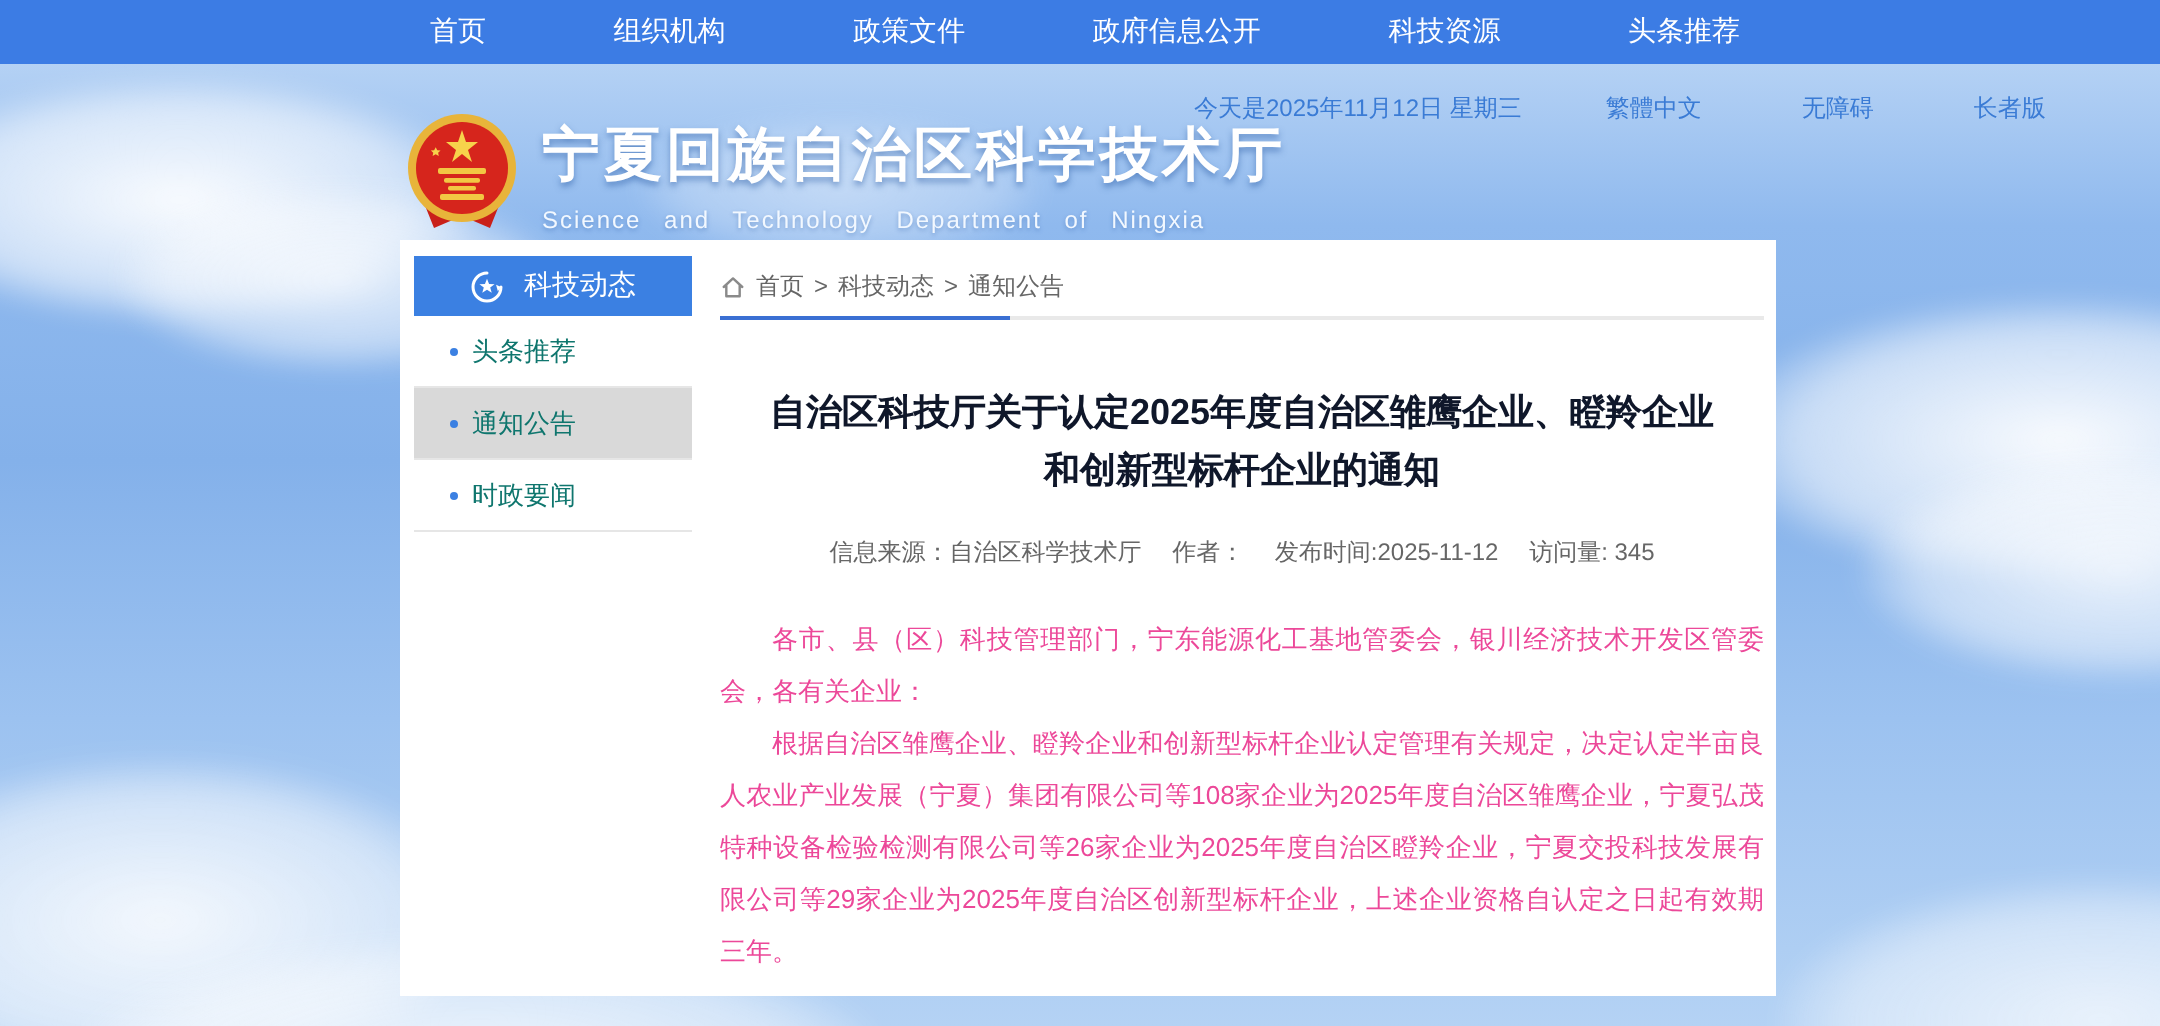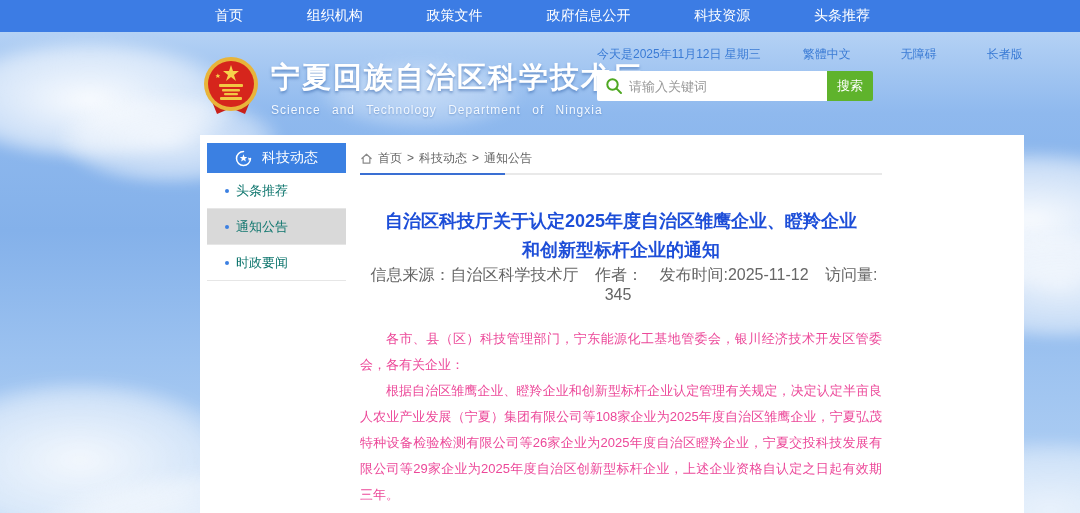--- a/index.html
+++ b/index.html
@@ -46,21 +46,21 @@
   .search-row { margin-top:8px; display:flex; height:30px; }
   .search-box { flex:1; background:#ffffff; border:none; display:flex; align-items:center;
     border-radius:2px 0 0 2px; padding-left:8px; }
   .search-box input { border:none; outline:none; font-size:13px; color:#333; width:160px;
     margin-left:6px; background:transparent; font-family:inherit; }
   .search-box input::placeholder { color:#999; }
   .search-btn { width:46px; background:#5fb32c; color:#ffffff; font-size:13px; border:none;
     cursor:pointer; border-radius:0 2px 2px 0; font-family:inherit; }
 
   
-  .panel { position:absolute; left:200px; top:135px; width:824px; height:378px;
+  .panel { position:absolute; left:200px; top:120px; width:688px; height:378px;
     background:#ffffff; z-index:10; }
 
   
   .sidebar { position:absolute; left:7px; top:8px; width:139px; }
   .side-head { height:30px; background:#3b80e2; color:#ffffff; display:flex;
     align-items:center; justify-content:center; gap:10px; font-size:14px; }
   .side-item { position:relative; height:36px; display:flex; align-items:center;
     padding-left:18px; font-size:13px; color:#0f766e; border-bottom:1px solid #e6e6e6;
     cursor:pointer; background:#ffffff; }
   .side-item.active { background:#d9d9d9; }
@@ -68,22 +68,22 @@
 
   
   .main { position:absolute; left:160px; top:8px; width:522px; }
   .crumbs { display:flex; align-items:center; gap:5px; font-size:12px; color:#666;
     height:26px; margin-top:2px; }
   .crumbs .link { cursor:pointer; }
   .crumb-rule { position:relative; height:2px; background:#e9e9e9; margin-top:2px; }
   .crumb-rule .hl { position:absolute; left:0; top:0; width:145px; height:2px; background:#3a6fd3; }
 
   .art-title { margin-top:32px; text-align:center; font-size:18px; font-weight:bold;
-    color:#1d4ed8; line-height:29px; }
-  .art-meta { text-align:center; font-size:16px; color:#666; }
+    color:#0f172a; line-height:29px; }
+  .art-meta { margin-top:18px; text-align:center; font-size:12px; color:#666; }
   .art-meta span { margin:0 6px; }
 
   .art-body { margin-top:22px; font-size:13px; color:#ec4899; line-height:26px; text-align:justify; }
   .art-body p { text-indent:2em; }
 </style>
 </head>
 <body>
 
 <div class="page">
   <div class="cloud c1"></div>
@@ -127,30 +127,20 @@
 
     <div class="header-right">
       <div class="date-row">
         <span>今天是2025年11月12日 星期三</span>
         <span class="lang-links">
           <span>繁體中文</span>
           <span>无障碍</span>
           <span>长者版</span>
         </span>
       </div>
-      <div class="search-row">
-        <div class="search-box">
-          <svg width="18" height="18" viewBox="0 0 18 18">
-            <circle cx="7.5" cy="7.5" r="5.2" fill="none" stroke="#4ea821" stroke-width="2"></circle>
-            <line x1="11.6" y1="11.6" x2="16" y2="16" stroke="#4ea821" stroke-width="2" stroke-linecap="round"></line>
-          </svg>
-          <input type="text" placeholder="请输入关键词" style="">
-        </div>
-        <button class="search-btn">搜索</button>
-      </div>
     </div>
   </div>
 
   <div class="panel">
 
     <div class="sidebar">
       <div class="side-head">
         <svg width="17" height="17" viewBox="0 0 18 18">
           <path d="M 9 1.6 A 7.4 7.4 0 1 0 16.4 9" fill="none" stroke="#ffffff" stroke-width="1.6" stroke-linecap="round"></path>
           <polygon points="16.4,9 14.2,7.2 14.2,10.8" fill="#ffffff" transform="rotate(-15 16.4 9)"></polygon>

